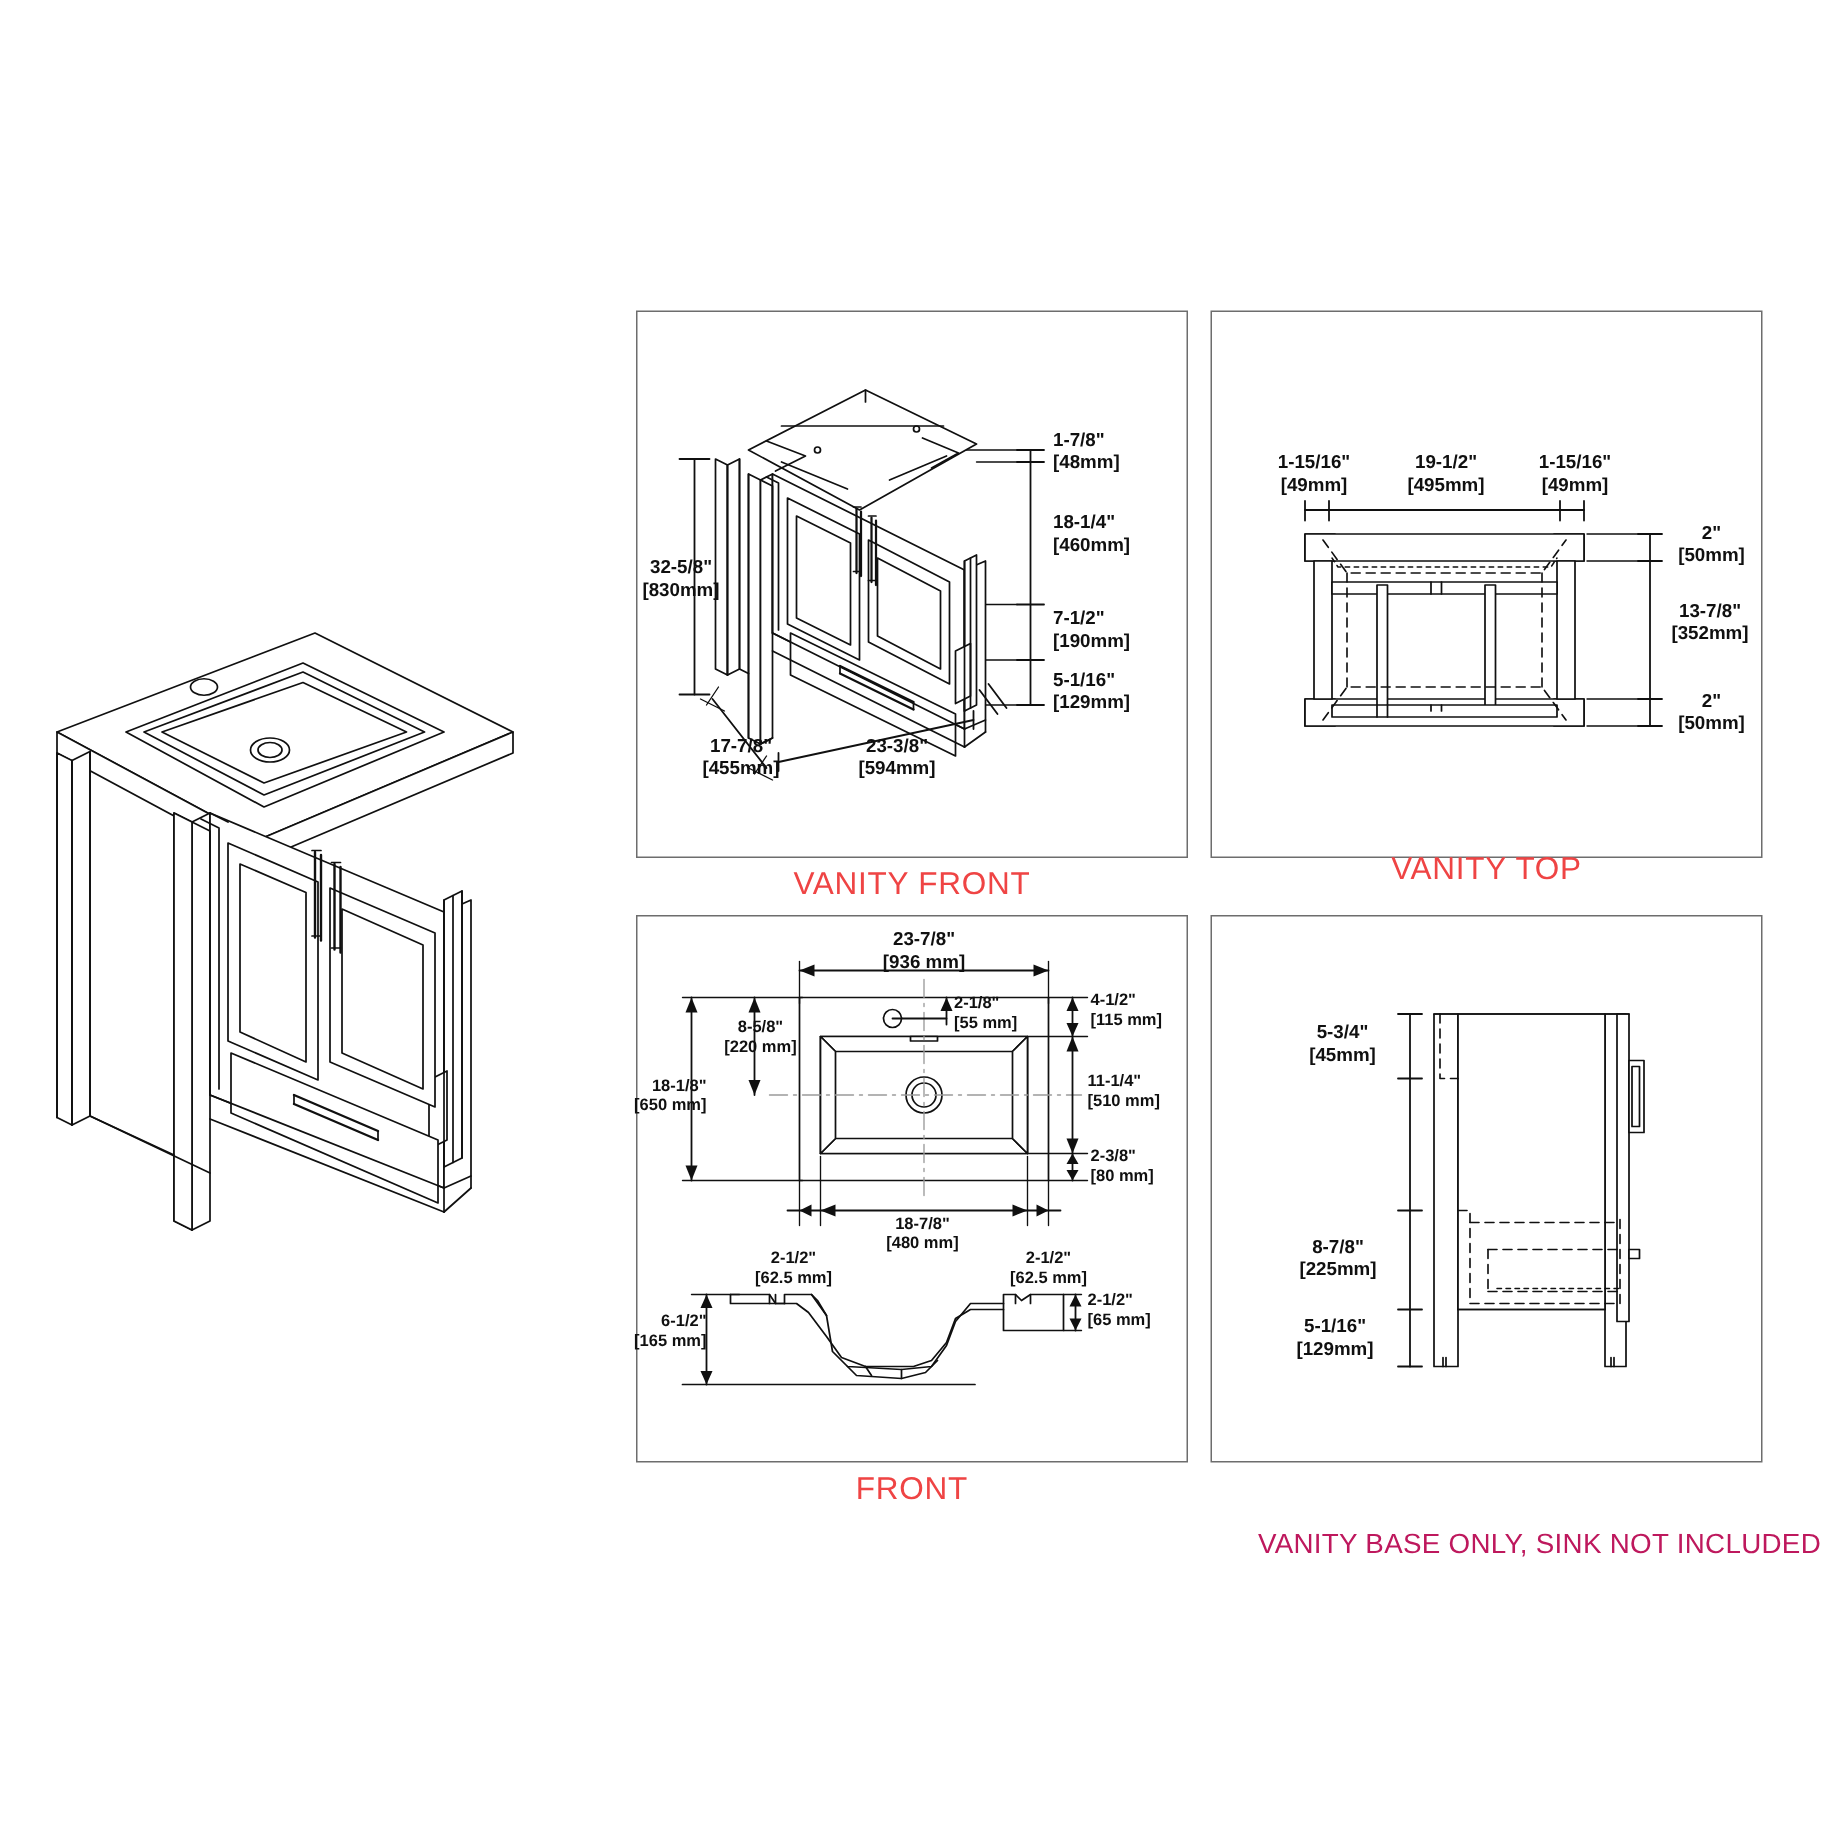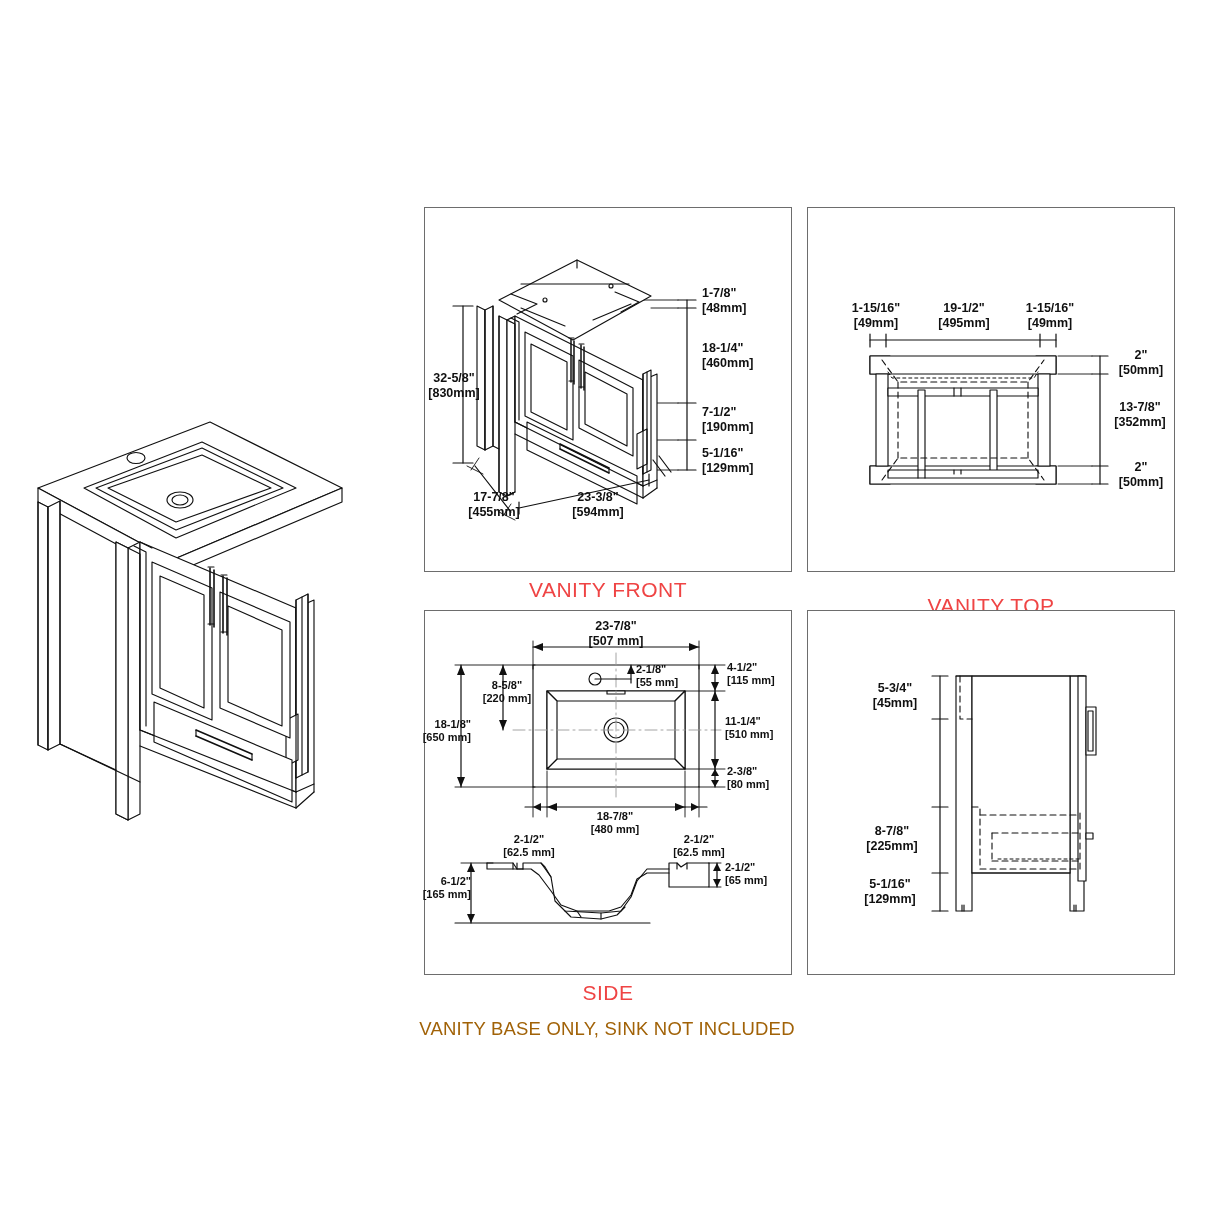--- a/index.html
+++ b/index.html
@@ -33,21 +33,21 @@
     font-family: "Liberation Sans", sans-serif;
     white-space: nowrap;
   }
 
   #panel-front  { left: 424px; top: 207px; width: 368px; height: 365px; }
   #panel-top    { left: 807px; top: 207px; width: 368px; height: 365px; }
   #panel-sink   { left: 424px; top: 610px; width: 368px; height: 365px; }
   #panel-side   { left: 807px; top: 610px; width: 368px; height: 365px; }
 
   #cap-front { left: 424px; top: 578px; width: 368px; }
-  #cap-top   { left: 807px; top: 594px; width: 368px; }
+  #cap-top   { left: 807px; top: 568px; width: 368px; }
   #cap-sink  { left: 424px; top: 981px; width: 368px; }
   #cap-side  { left: 807px; top: 981px; width: 368px; }
 
   
   .dim {
     position: absolute;
     font-size: 12.5px;
     font-weight: bold;
     line-height: 1.22;
     color: #101010;
@@ -55,22 +55,22 @@
     font-family: "Liberation Sans", sans-serif;
   }
   .dim.small { font-size: 11px; }
   .dim.c { text-align: center; }
   .dim.r { text-align: right; }
 
   
   #warning {
     position: absolute;
     left: 0; top: 1018px; width: 1214px;
-    text-align: center;
-    color: #a16207;
+    text-align: right;
+    color: #be185d;
     font-size: 18.5px;
     letter-spacing: 0.2px;
     font-family: "Liberation Sans", sans-serif;
   }
 
   
   .art { position: absolute; left: 0; top: 0; }
   svg { display: block; }
   .ln   { fill: none; stroke: #101010; stroke-width: 1.15; }
   .dash { fill: none; stroke: #101010; stroke-width: 1.1; stroke-dasharray: 6 4; }
@@ -522,21 +522,21 @@
         <polygon class="arrow" points="292,276 288,268 296,268"></polygon>
         <g class="extline">
           <line x1="284" y1="252" x2="296" y2="252"></line>
           <line x1="284" y1="276" x2="296" y2="276"></line>
         </g>
       </g>
     </svg>
 
     <div class="dim c" style="left:135px; top:8px; width:112px;">
       <div>23-7/8"</div>
-      <div>[507 mm]</div>
+      <div>[936 mm]</div>
     </div>
     <div class="dim small" style="left:211px; top:52px;">
       <div>2-1/8"</div>
       <div>[55 mm]</div>
     </div>
     <div class="dim small" style="left:302px; top:50px;">
       <div>4-1/2"</div>
       <div>[115 mm]</div>
     </div>
     <div class="dim small" style="left:300px; top:104px;">
@@ -569,21 +569,21 @@
     </div>
     <div class="dim small r" style="left:-18px; top:264px; width:64px;">
       <div>6-1/2"</div>
       <div>[165 mm]</div>
     </div>
     <div class="dim small" style="left:300px; top:250px;">
       <div>2-1/2"</div>
       <div>[65 mm]</div>
     </div>
   </div>
-  <div class="panel-caption" id="cap-sink">SIDE</div>
+  <div class="panel-caption" id="cap-sink">FRONT</div>
 
   <div class="panel" id="panel-side">
     <svg class="art" width="365" height="362" viewBox="0 0 365 362">
       <g stroke-linejoin="round" stroke-linecap="round">
 
         <g class="dimline">
           <line x1="132" y1="65" x2="132" y2="300"></line>
           <line x1="124" y1="65" x2="140" y2="65"></line>
           <line x1="124" y1="108" x2="140" y2="108"></line>
           <line x1="124" y1="196" x2="140" y2="196"></line>

